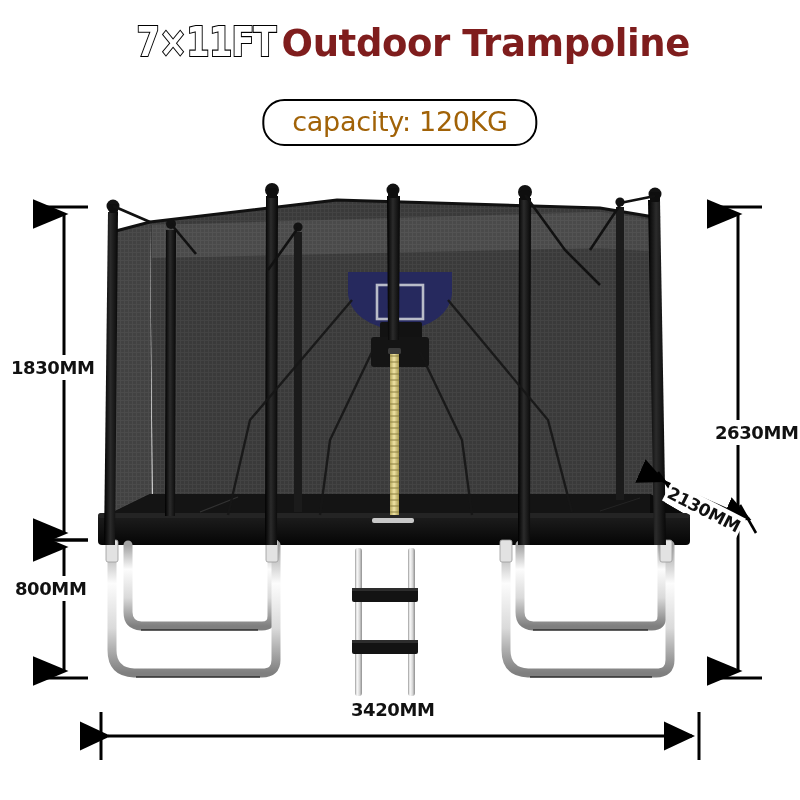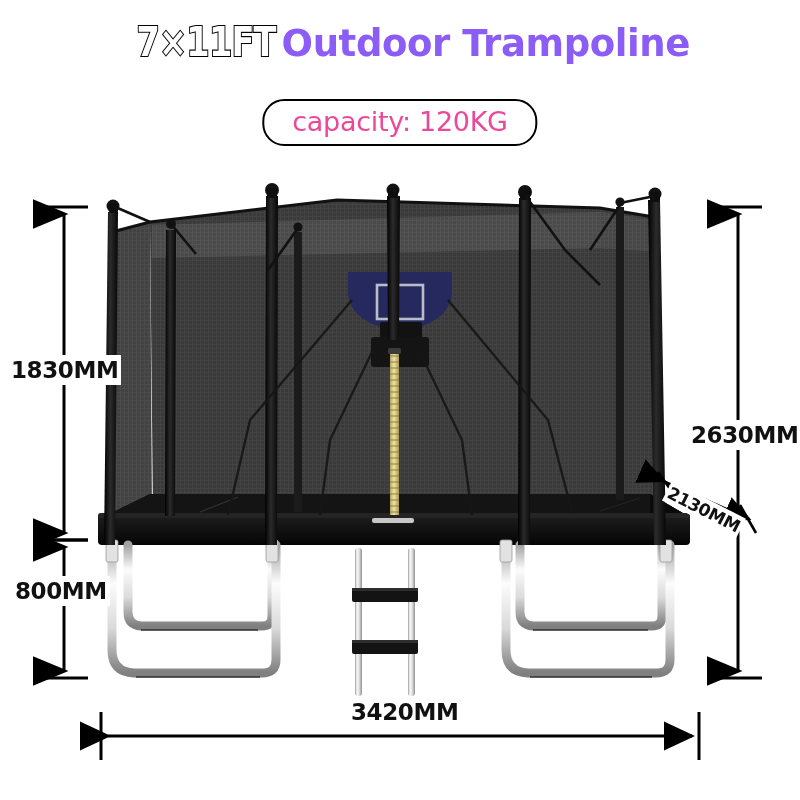--- a/index.html
+++ b/index.html
@@ -39,21 +39,21 @@
     paint-order: stroke fill;
     transform: scaleX(0.84);
     transform-origin: right center;
     display: inline-block;
     vertical-align: baseline;
   }
   .title-solid {
     font-size: 37px;
     font-weight: bold;
     font-family: "DejaVu Sans", sans-serif;
-    color: #8b5cf6;
+    color: #7f1d1d;
     letter-spacing: -0.4px;
     margin-left: 6px;
     display: inline-block;
     vertical-align: baseline;
   }
 
   #capacity-badge {
     position: absolute;
     left: 50%;
     top: 99px;
@@ -61,39 +61,39 @@
     border: 2.4px solid #000000;
     border-radius: 22px;
     padding: 5px 28px 7px 28px;
     background: #ffffff;
     white-space: nowrap;
   }
   #capacity-badge .cap-text {
     font-size: 27px;
     font-weight: normal;
     font-family: "DejaVu Sans", sans-serif;
-    color: #ec4899;
+    color: #a16207;
     letter-spacing: -0.3px;
   }
 
   
   .dim-label {
     position: absolute;
     font-family: "DejaVu Sans", sans-serif;
     font-weight: bold;
-    font-size: 23px;
+    font-size: 18px;
     color: #111111;
     background: #ffffff;
     letter-spacing: -0.4px;
     white-space: nowrap;
     padding: 2px 3px;
   }
   #label-1830 { left: 8px;  top: 355px; }
   #label-800  { left: 12px; top: 576px; }
-  #label-2630 { left: 688px; top: 420px; }
+  #label-2630 { left: 712px; top: 420px; }
   #label-3420 { left: 348px; top: 697px; }
   #label-2130 {
     left: 672px;
     top: 481px;
     transform: rotate(27deg);
     transform-origin: left top;
     font-size: 17px;
     padding: 1px 2px;
   }
 

